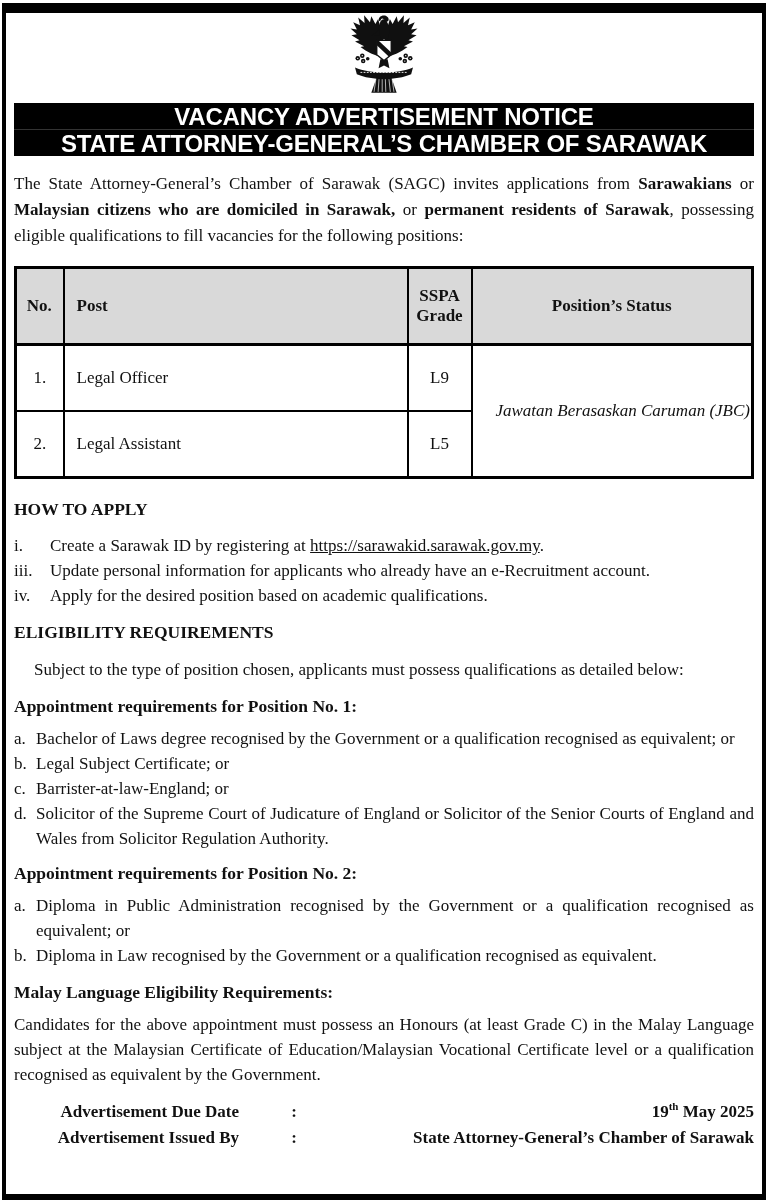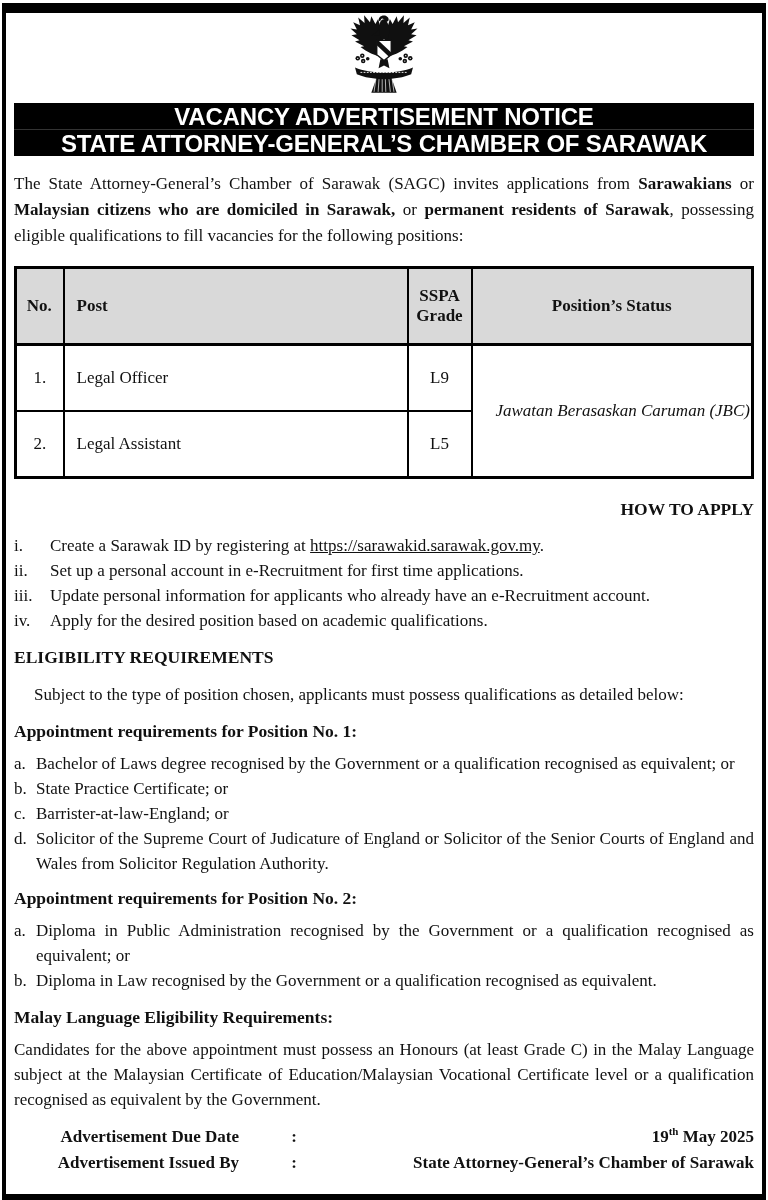--- a/index.html
+++ b/index.html
@@ -45,21 +45,21 @@
   .col-grade { width:64px; }
   th.h-no, th.h-post { text-align:left; padding-left:12px; }
   th.h-no { text-align:center; padding-left:0; }
   th.h-grade, th.h-status { text-align:center; }
   td { height:62px; }
   td.c-no, td.c-grade { text-align:center; }
   td.c-post { padding-left:12px; }
   td.c-status { text-align:right; font-style:italic; }
 
   .section-h { font-weight:bold; font-size:17.5px; }
-  .h-apply { margin-top:20px;text-align:right; }
+  .h-apply { margin-top:20px; }
   .h-elig { margin-top:14px; }
   .h-pos1, .h-malay { margin-top:14px; }
   .h-pos2 { margin-top:12px; }
 
   .rlist { margin-top:13px; }
   .rlist .li { display:flex; font-size:17px; line-height:25px; }
   .rlist .marker { flex:0 0 36px; }
   .rlist .litext { flex:1; }
 
   .alist { margin-top:9px; }
@@ -177,45 +177,41 @@
     </tbody>
   </table>
 
   <div class="section-h h-apply">HOW TO APPLY</div>
   <div class="rlist">
     <div class="li">
       <span class="marker">i.</span>
       <span class="litext"><span>Create a Sarawak ID by registering at </span><a class="link">https://sarawakid.sarawak.gov.my</a><span>.</span></span>
     </div>
     <div class="li">
-      <span class="marker">ii.</span>
-      <span class="litext">Set up a personal account in e-Recruitment for first time applications.</span>
-    </div>
-    <div class="li">
       <span class="marker">iii.</span>
       <span class="litext">Update personal information for applicants who already have an e-Recruitment account.</span>
     </div>
     <div class="li">
       <span class="marker">iv.</span>
       <span class="litext">Apply for the desired position based on academic qualifications.</span>
     </div>
   </div>
 
   <div class="section-h h-elig">ELIGIBILITY REQUIREMENTS</div>
   <p class="plain" style="margin-bottom:0;margin-left:20px;">Subject to the type of position chosen, applicants must possess qualifications as detailed below:</p>
 
   <div class="section-h h-pos1">Appointment requirements for Position No. 1:</div>
   <div class="alist">
     <div class="li">
       <span class="marker">a.</span>
       <span class="litext">Bachelor of Laws degree recognised by the Government or a qualification recognised as equivalent; or</span>
     </div>
     <div class="li">
       <span class="marker">b.</span>
-      <span class="litext">State Practice Certificate; or</span>
+      <span class="litext">Legal Subject Certificate; or</span>
     </div>
     <div class="li">
       <span class="marker">c.</span>
       <span class="litext">Barrister-at-law-England; or</span>
     </div>
     <div class="li">
       <span class="marker">d.</span>
       <span class="litext">Solicitor of the Supreme Court of Judicature of England or Solicitor of the Senior Courts of England and Wales from Solicitor Regulation Authority.</span>
     </div>
   </div>

